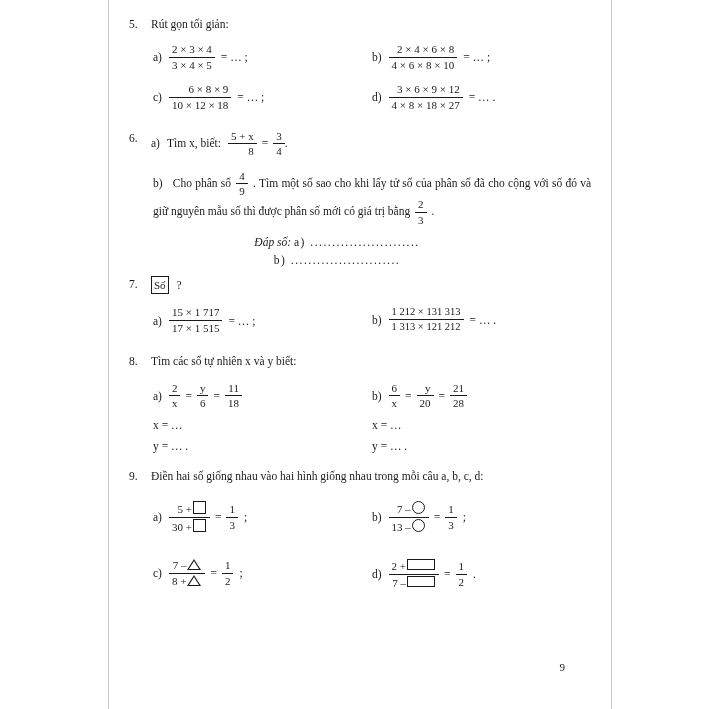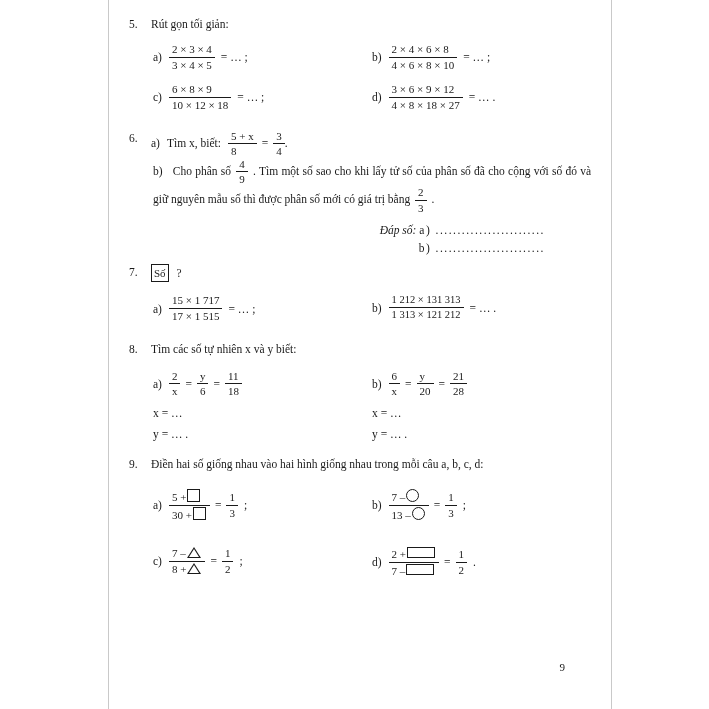--- a/index.html
+++ b/index.html
@@ -44,21 +44,21 @@
   .col { width:50%; box-sizing:border-box; }
   .col.left { padding-left:24px; }
   .col.right { padding-left:12px; }
 
   .item { display:flex; align-items:center; font-size:11.5px; }
   .lab { margin-right:7px; }
   .tail { margin-left:6px; white-space:nowrap; }
 
   
   .frac {
-    display:inline-flex; flex-direction:column; align-items:flex-start;
+    display:inline-flex; flex-direction:column; align-items:flex-end;
     vertical-align:middle;
     line-height:1.15;
   }
   .frac .num, .frac .den {
     padding:0 3px;
     font-size:11px;
     white-space:nowrap;
   }
   .frac .bar {
     width:100%; height:1px; background:#1a1a1a; margin:1px 0;
@@ -71,21 +71,21 @@
   .para {
     font-size:11.5px; line-height:25px; text-align:justify;
   }
   .para .frac { margin:0 2px; }
 
   .indent { padding-left:24px; }
 
   .answers {
     margin-top:10px; font-size:11.5px; text-align:right; padding-right:46px;
   }
-  .answers .ans-line { margin-bottom:6px; }
+  .answers .ans-line { margin-bottom:6px;text-align:center; }
   .answers i { font-style:italic; }
   .dots { letter-spacing:1.5px; }
 
   .boxed {
     display:inline-block; border:1px solid #1a1a1a;
     padding:1px 2px; font-size:11px; line-height:14px;
   }
 
   .varline { font-size:11.5px; margin-top:9px; }
 
@@ -201,21 +201,21 @@
             <span class="frac">
               <span class="num">3</span>
               <span class="bar"></span>
               <span class="den">4</span>
             </span>
             <span>.</span>
           </span>
         </span>
       </div>
 
-      <div class="indent" style="">
+      <div class="indent" style="margin-top:12px;">
         <div class="para">
           <span class="lab">b)</span>
           <span>Cho phân số</span>
           <span class="frac">
             <span class="num">4</span>
             <span class="bar"></span>
             <span class="den">9</span>
           </span>
           <span>. Tìm một số sao cho khi lấy tử số của phân số đã cho cộng với số đó và giữ nguyên mẫu số thì được phân số mới có giá trị bằng</span>
           <span class="frac">

